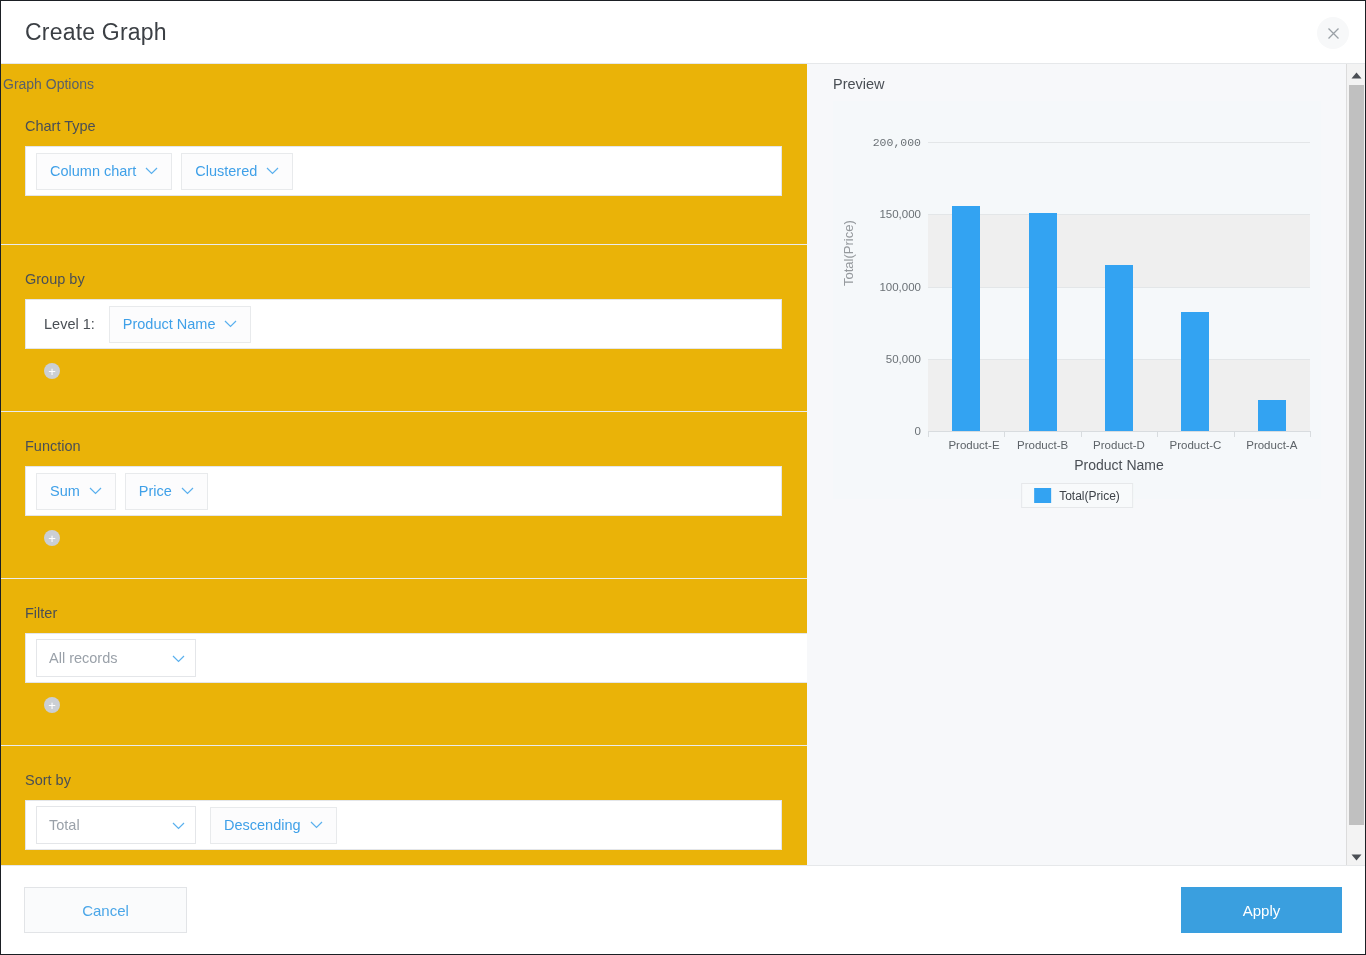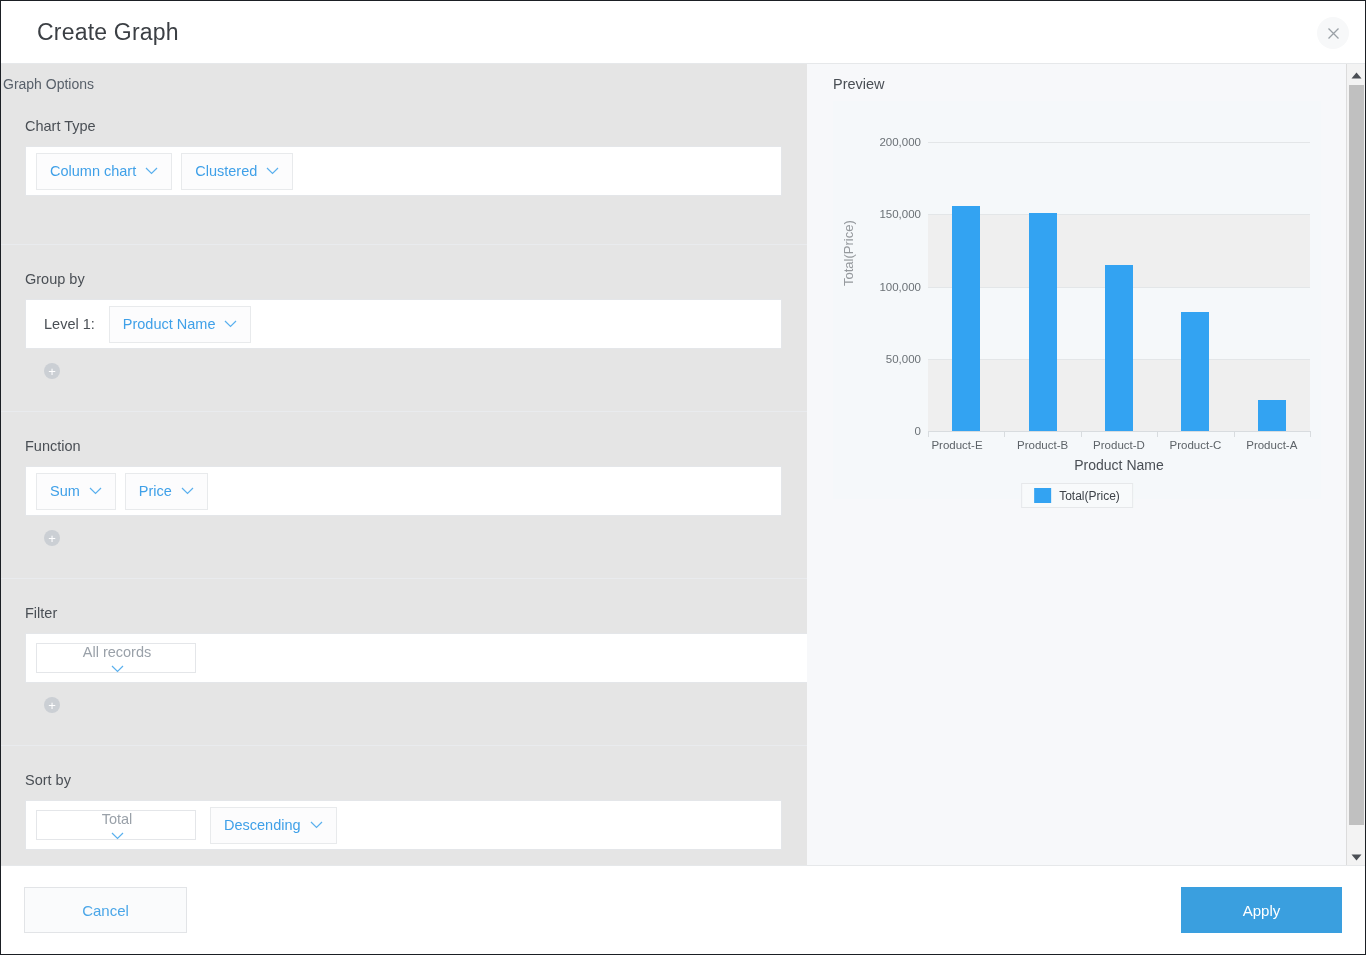--- a/index.html
+++ b/index.html
@@ -19,21 +19,21 @@
 
   
   .titlebar {
     position: relative;
     height: 63px; min-height: 63px;
     background: #ffffff;
     border-bottom: 1px solid #e6e8ea;
     display: flex; align-items: center;
   }
   .title-text {
-    margin-left: 36px;
+    margin-left: 24px;
     font-size: 23px;
     font-weight: 400;
     color: #3b3f44;
     letter-spacing: .2px;
   }
   .close-btn {
     position: absolute; right: 16px; top: 16px;
     width: 32px; height: 32px; border-radius: 50%;
     background: #f7f8f9;
     display: flex; align-items: center; justify-content: center;
@@ -46,21 +46,21 @@
     flex: 1;
     display: flex;
     position: relative;
     background: #f7f8fa;
     min-height: 0;
   }
 
   
   .left-panel {
     width: 806px;
-    background: #e5e5e5;
+    background: #eab308;
     position: relative;
     overflow: hidden;
   }
   .panel-label {
     font-size: 14px;
     color: #58606a;
     padding: 12px 0 0 2px;
   }
   .section {
     position: relative;
@@ -99,30 +99,29 @@
   .pill .chev { display:flex; }
 
   .level-label {
     font-size: 14.5px;
     color: #4a4f55;
     margin: 0 14px 0 8px;
   }
 
   .select-box {
     display: inline-flex; align-items: center; justify-content: space-between;
-    height: 30px;
+    height: 38px;
     width: 160px;
     border: 1px solid #e4e6e9;
     background: #ffffff;
     padding: 0 10px 0 12px;
     font-size: 14.5px;
     color: #9aa1a9;
     cursor: pointer;
     margin-right: 14px;
-    flex-direction: column;
   }
 
   .add-btn {
     width: 16px; height: 16px; border-radius: 50%;
     background: #cbcfd4;
     color: #ffffff;
     display: flex; align-items: center; justify-content: center;
     font-size: 13px; line-height: 1;
     margin: 14px 0 0 43px;
     cursor: pointer;
@@ -401,21 +400,21 @@
             <div class="gridline" style="top: 330px; left: 95px; width: 382px;"></div>
             <div class="gridline" style="top: 257.75px; left: 95px; width: 382px;"></div>
             <div class="gridline" style="top: 185.5px; left: 95px; width: 382px;"></div>
             <div class="gridline" style="top: 113.25px; left: 95px; width: 382px;"></div>
             <div class="gridline" style="top: 41px; left: 95px; width: 382px;"></div>
             <div class="ylabels">
               <div class="ylabel" style="top: 330px;">0</div>
               <div class="ylabel" style="top: 257.75px;">50,000</div>
               <div class="ylabel" style="top: 185.5px;">100,000</div>
               <div class="ylabel" style="top: 113.25px;">150,000</div>
-              <div class="ylabel" style="top: 41px;">200,000</div>
+              <div class="ylabel" style="top: 41px; font-family: Liberation Mono, monospace;">200,000</div>
             </div>
             <div class="axis-title-y">Total(Price)</div>
             <div class="bars" style="position: absolute; left: 95px; top: 41px; width: 382px; height: 289px; display: flex; align-items: flex-end;">
               <div class="bar-slot">
                 <div class="bar" title="Product-E: 155700" style="height: 224.986px; background: rgb(51, 163, 242);"></div>
               </div>
               <div class="bar-slot">
                 <div class="bar" title="Product-B: 150900" style="height: 218.05px; background: rgb(51, 163, 242);"></div>
               </div>
               <div class="bar-slot">
@@ -428,21 +427,21 @@
                 <div class="bar" title="Product-A: 21500" style="height: 31.0675px; background: rgb(51, 163, 242);"></div>
               </div>
             </div>
             <div class="axis-x"></div>
             <div class="tick" style="left: 95px;"></div>
             <div class="tick" style="left: 171.4px;"></div>
             <div class="tick" style="left: 247.8px;"></div>
             <div class="tick" style="left: 324.2px;"></div>
             <div class="tick" style="left: 400.6px;"></div>
             <div class="tick" style="left: 477px;"></div>
-            <div class="xlabel" style="left: 124px; text-align: right;">Product-E</div>
+            <div class="xlabel" style="left: 141px; text-align: right;">Product-E</div>
             <div class="xlabel" style="left: 209.6px;">Product-B</div>
             <div class="xlabel" style="left: 286px;">Product-D</div>
             <div class="xlabel" style="left: 362.4px;">Product-C</div>
             <div class="xlabel" style="left: 438.8px;">Product-A</div>
             <div class="axis-title-x">Product Name</div>
             <div class="legend">
               <span class="legend-swatch" style="background: rgb(51, 163, 242);"></span>
               <span class="legend-text">Total(Price)</span>
             </div>
           </div>

